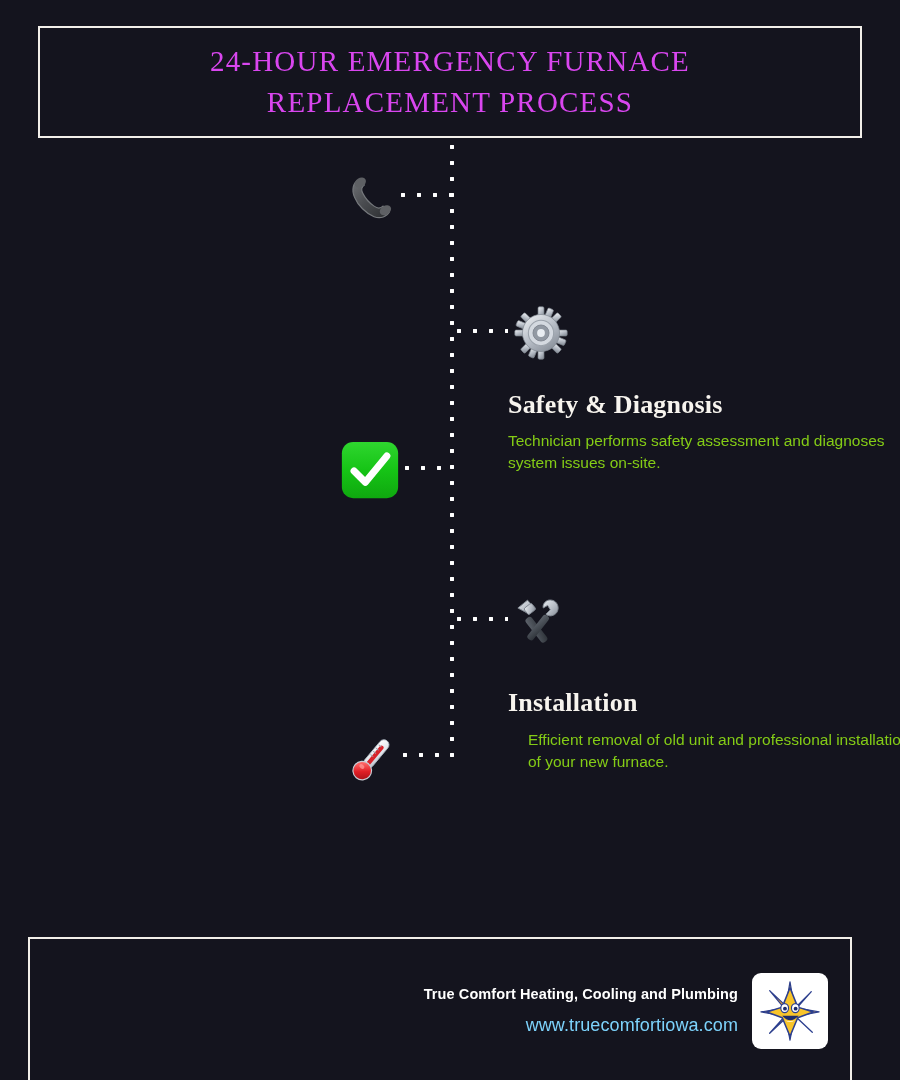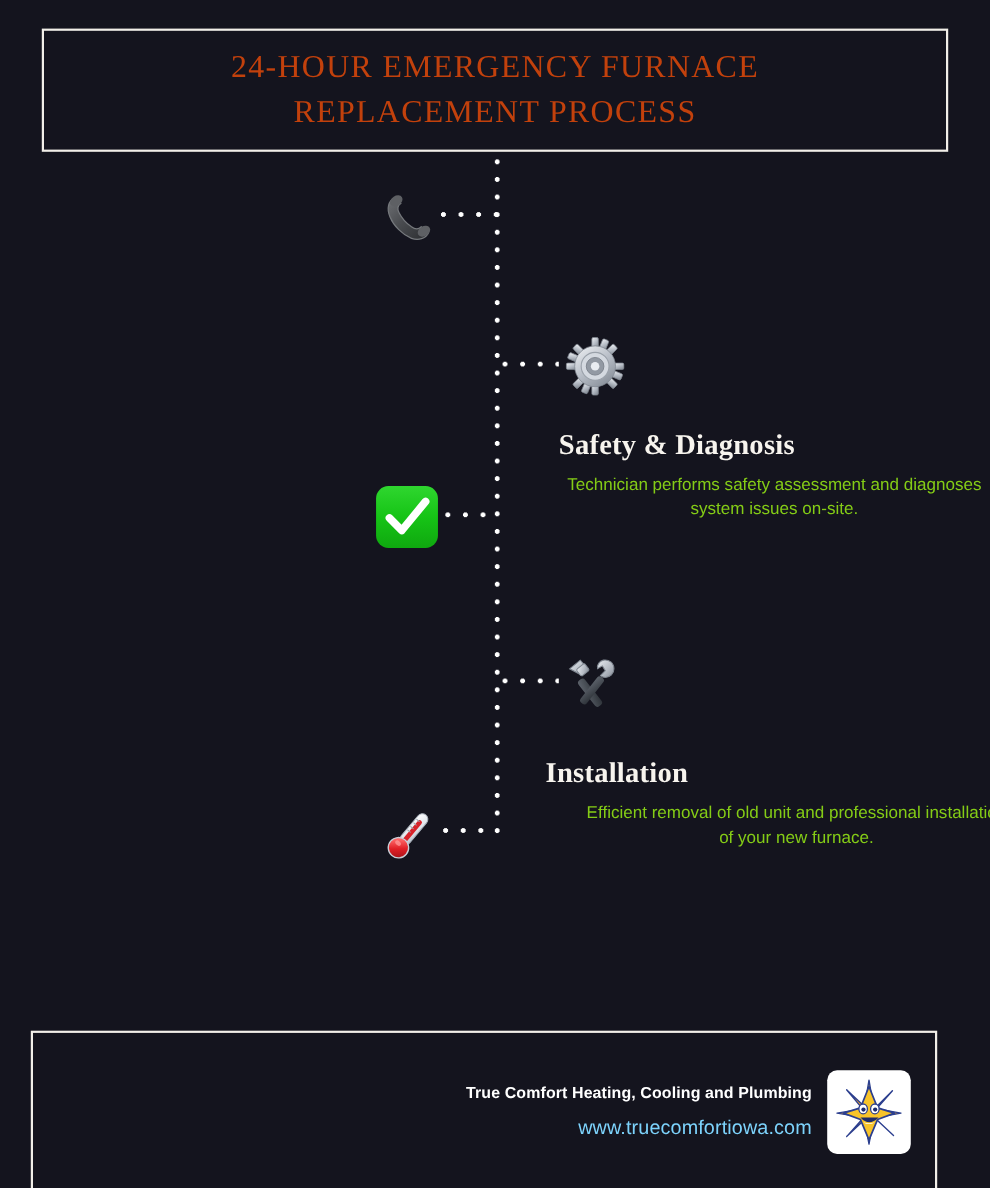--- a/index.html
+++ b/index.html
@@ -22,21 +22,21 @@
     left:38px; top:26px;
     width:824px; height:112px;
     border:2px solid #f2efe9;
     display:flex; align-items:center; justify-content:center;
   }
   .title-text {
     font-family:"Liberation Serif", serif;
     font-size:29px;
     letter-spacing:1.2px;
     line-height:1.42;
-    color:#c2410c;
+    color:#d946ef;
     text-align:center;
     text-transform:uppercase;
     font-weight:400;
     width:680px;
   }
 
   
   .spine {
     position:absolute;
     left:449px; top:144px;
@@ -75,37 +75,37 @@
     white-space:nowrap;
     letter-spacing:0.2px;
   }
   .step-body {
     position:absolute;
     font-family:"Liberation Sans", sans-serif;
     font-size:15.5px;
     line-height:1.42;
     color:#84cc16;
   }
-  .align-left  { text-align:center; }
+  .align-left  { text-align:left; }
 
   
   #step-1 .step-icon   { left:340px; top:168px; }
   #step-1 .connector   { left:400px; top:192px; width:52px; }
 
   #step-2 .step-icon   { left:511px; top:303px; }
   #step-2 .connector   { left:456px; top:328px; width:52px; }
   #step-2 .step-heading{ left:508px; top:390px; }
   #step-2 .step-body   { left:508px; top:430px; width:392px; }
 
   #step-3 .step-icon   { left:340px; top:440px; }
   #step-3 .connector   { left:404px; top:465px; width:48px; }
 
   #step-4 .step-icon   { left:508px; top:592px; }
   #step-4 .connector   { left:456px; top:616px; width:52px; }
-  #step-4 .step-heading{ left:496px; top:688px; }
+  #step-4 .step-heading{ left:508px; top:688px; }
   #step-4 .step-body   { left:528px; top:729px; width:392px; }
 
   #step-5 .step-icon   { left:342px; top:729px; }
   #step-5 .connector   { left:402px; top:752px; width:50px; }
 
   
   .footer-frame {
     position:absolute;
     left:28px; top:937px;
     width:824px; height:148px;

